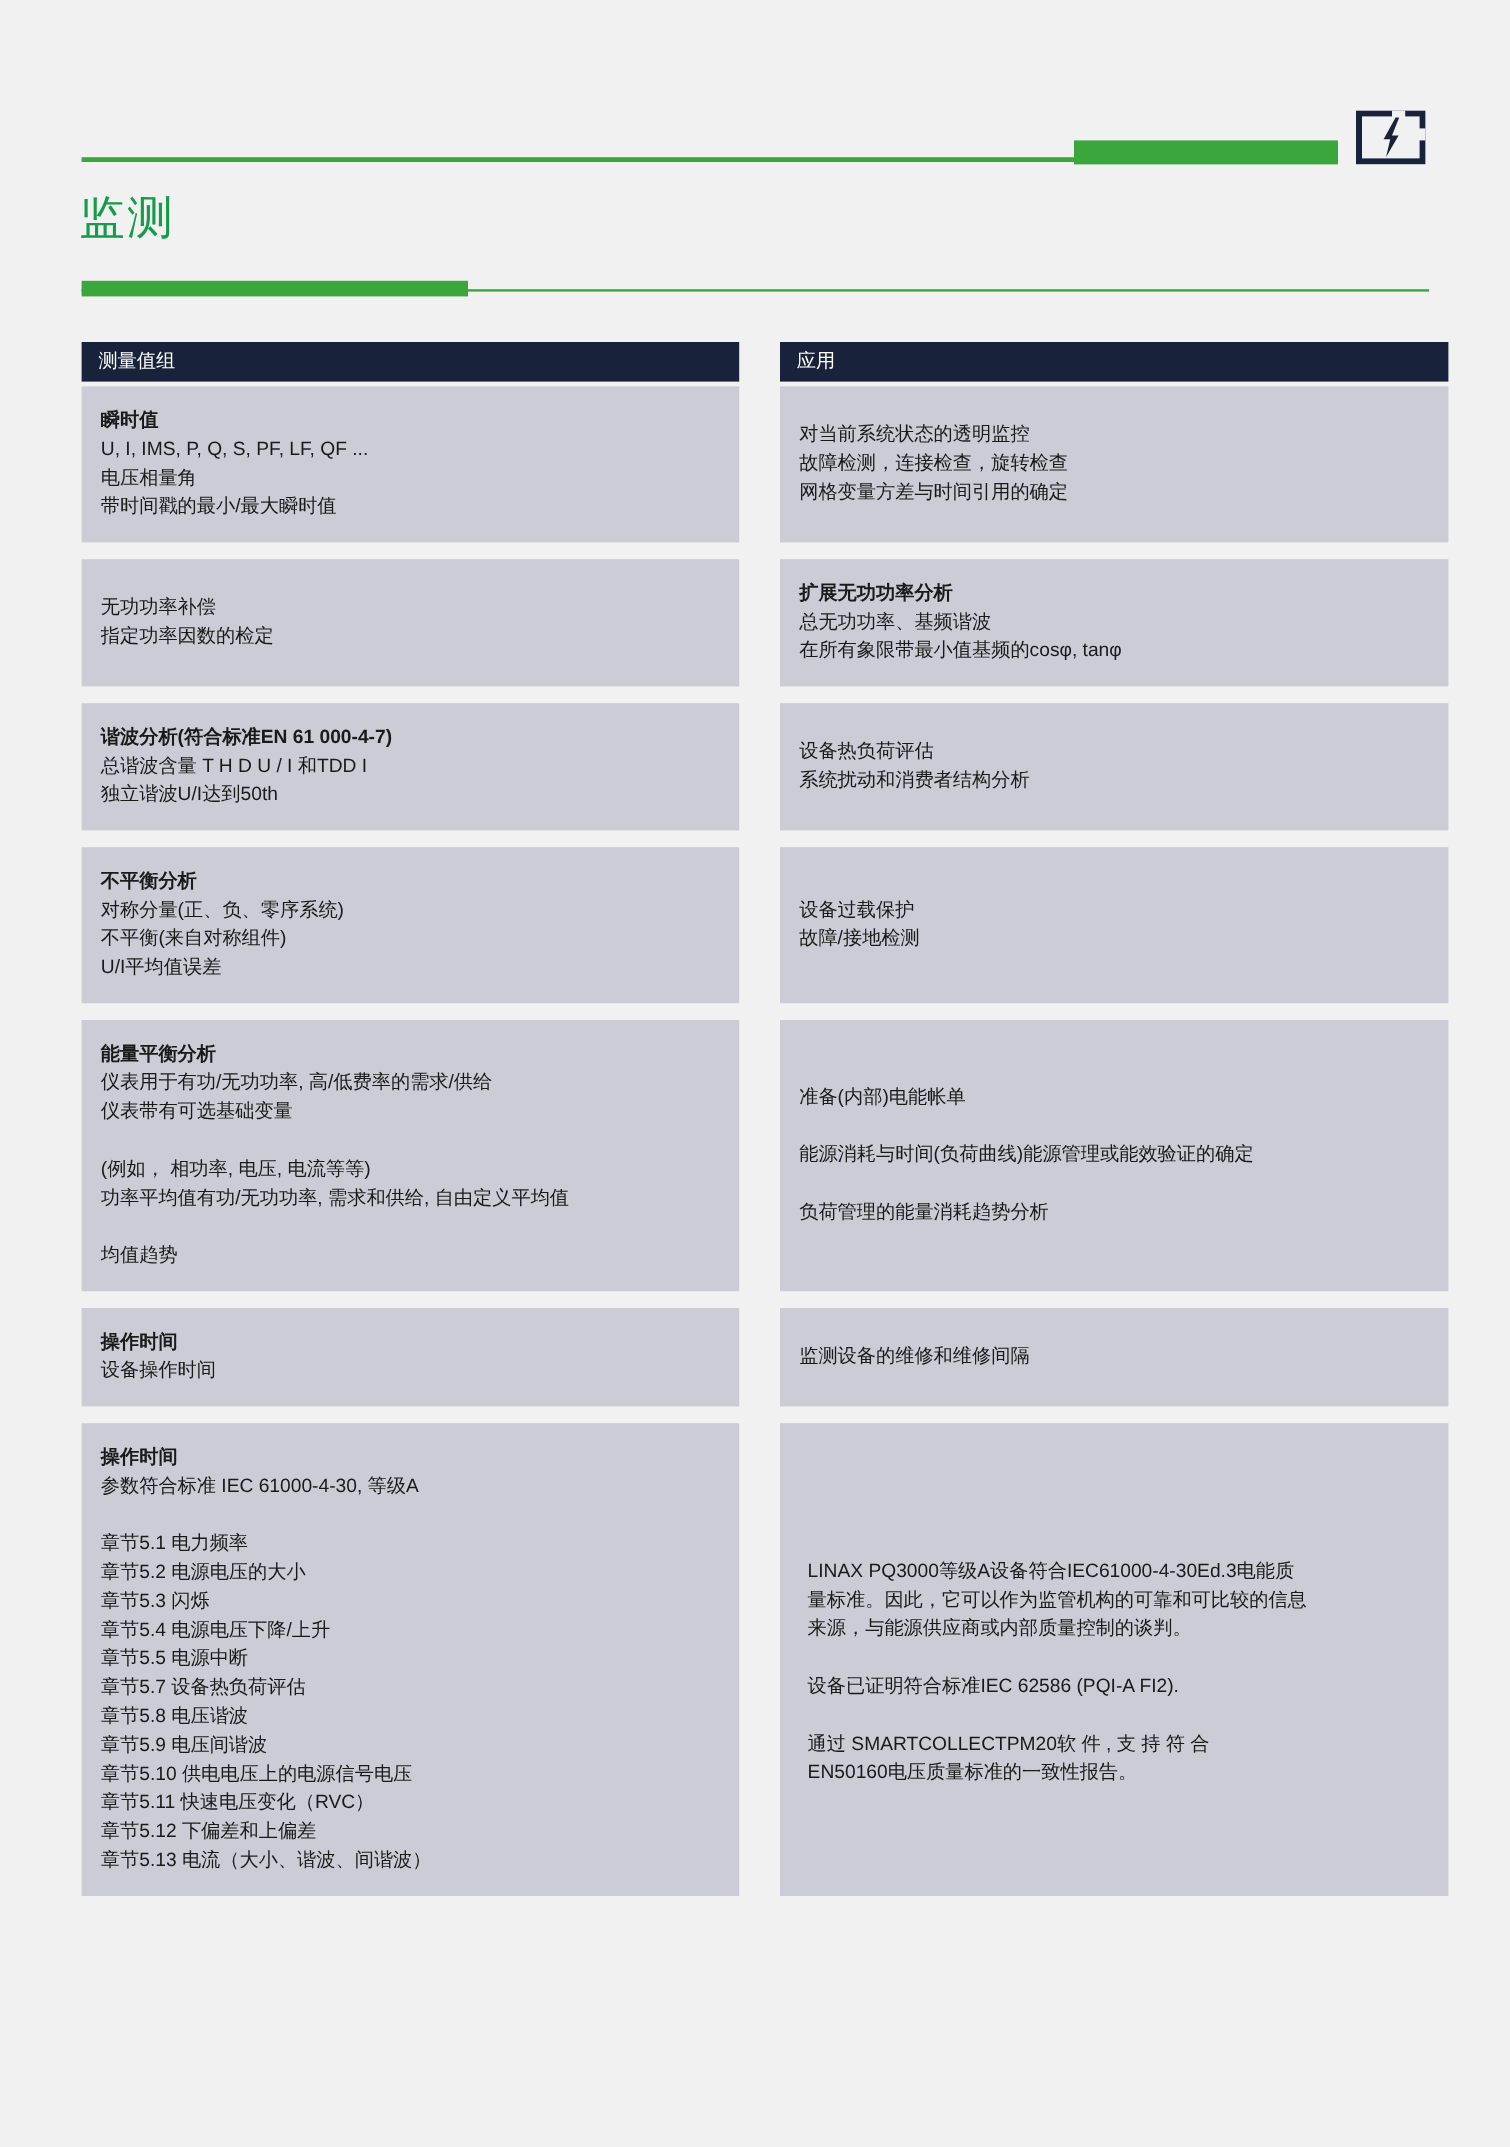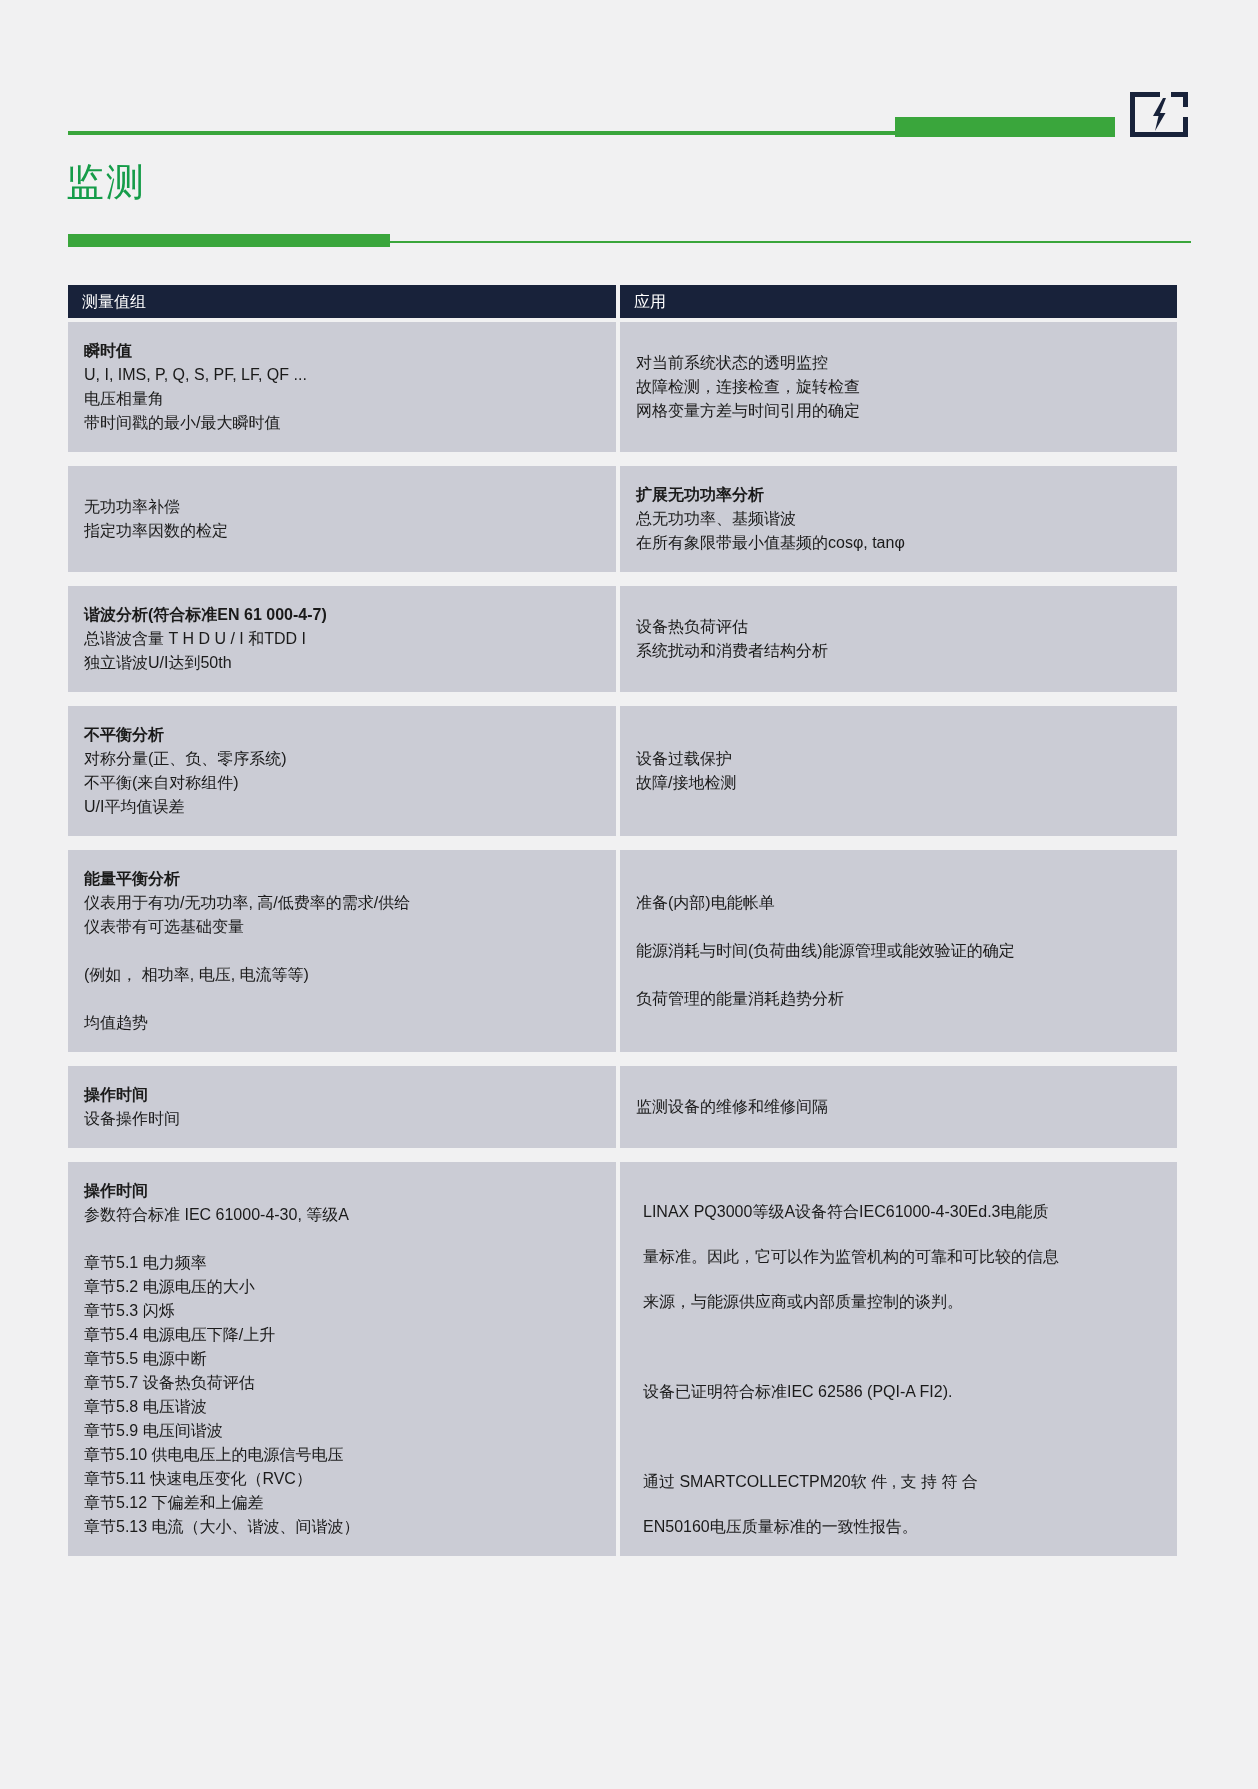--- a/index.html
+++ b/index.html
@@ -12,36 +12,36 @@
   
   .top-rule{position:absolute;left:68px;top:131px;width:1047px;height:4px;background:#3aa63c;}
   .top-rule-accent{position:absolute;left:895px;top:117px;width:220px;height:20px;background:#3aa63c;}
   .bolt-box{position:absolute;left:1130px;top:92px;width:58px;height:45px;}
   
   .page-title{position:absolute;left:66px;top:160px;font-size:38px;line-height:44px;color:#159c49;letter-spacing:2px;}
   .title-underline-thick{position:absolute;left:68px;top:234px;width:322px;height:13px;background:#3aa63c;}
   .title-underline-thin{position:absolute;left:68px;top:241px;width:1123px;height:2px;background:#3aa63c;}
   
   .table{position:absolute;left:68px;top:285px;width:1123px;}
-  .thead,.row{display:grid;grid-template-columns:548px 557px;column-gap:4px;}
+  .thead,.row{display:grid;grid-template-columns:548px 557px;column-gap:34px;}
   .thead{margin-bottom:4px;}
   .th{
     background:#18223a;color:#ffffff;height:33px;line-height:33px;
     font-size:16px;padding-left:14px;box-sizing:border-box;
   }
   .row{margin-bottom:14px;}
   .cell{
     background:#cbccd5;
     padding:17px 16px;box-sizing:border-box;
     display:flex;flex-direction:column;justify-content:center;
     font-size:16px;line-height:24px;
   }
   .cell-title{font-weight:bold;}
   .line{white-space:nowrap;}
-  .row:last-child .cell-right{justify-content:space-between;padding-top:38px;padding-left:23px;}
+  .row:last-child .cell-right{justify-content:center;padding-top:38px;padding-left:23px;}
 </style>
 </head>
 <body>
 
 <div class="top-rule"></div>
 <div class="top-rule-accent"></div>
 
 <div class="bolt-box">
   <svg width="58" height="45" viewBox="0 0 58 45" xmlns="http://www.w3.org/2000/svg">
     <rect x="2.5" y="2.5" width="53" height="40" fill="none" stroke="#18223a" stroke-width="5"></rect>
@@ -108,20 +108,21 @@
           <div class="line">故障/接地检测</div>
         </div>
       </div>
       <div class="row">
         <div class="cell cell-left">
           <div class="cell-title line">能量平衡分析</div>
           <div class="line">仪表用于有功/无功功率, 高/低费率的需求/供给</div>
           <div class="line">仪表带有可选基础变量</div>
           <div class="line blank">&nbsp;</div>
           <div class="line">(例如， 相功率, 电压, 电流等等)</div>
+          <div class="line">功率平均值有功/无功功率, 需求和供给, 自由定义平均值</div>
           <div class="line blank">&nbsp;</div>
           <div class="line">均值趋势</div>
         </div>
         <div class="cell cell-right">
           <div class="line">准备(内部)电能帐单</div>
           <div class="line blank">&nbsp;</div>
           <div class="line">能源消耗与时间(负荷曲线)能源管理或能效验证的确定</div>
           <div class="line blank">&nbsp;</div>
           <div class="line">负荷管理的能量消耗趋势分析</div>
         </div>

